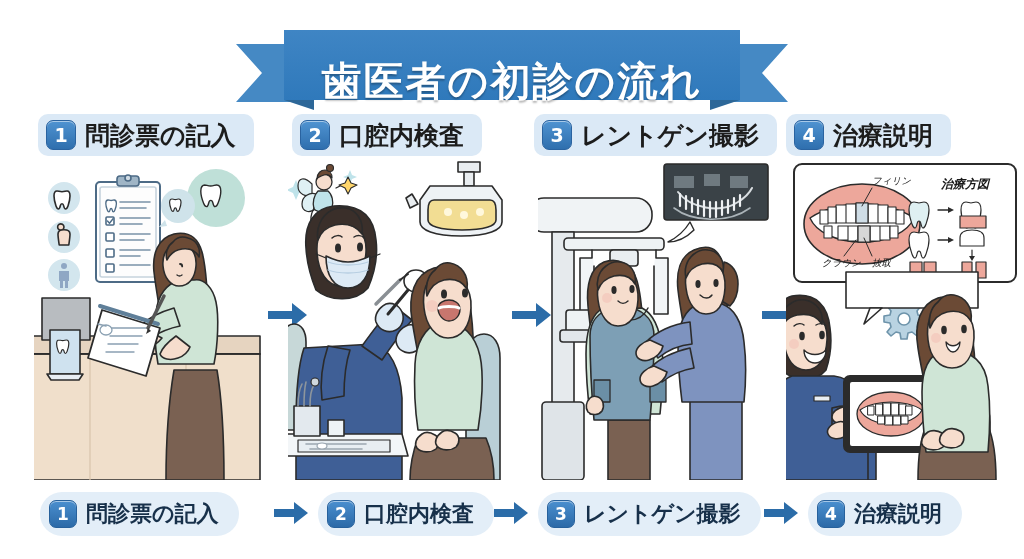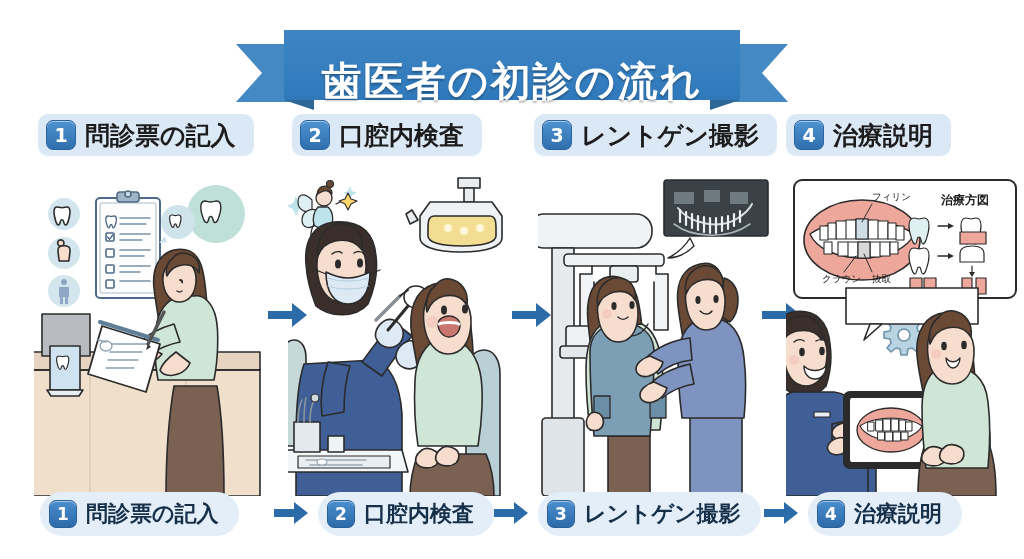--- a/index.html
+++ b/index.html
@@ -42,21 +42,21 @@
     width: 30px; height: 30px; border-radius: 7px; flex: 0 0 auto;
     background: linear-gradient(#4f93d1, #2f6fae);
     border: 1px solid #2a63a0;
     color: #fff; font-size: 19px; font-weight: bold;
     display: flex; align-items: center; justify-content: center;
     box-shadow: inset 0 1px 0 rgba(255,255,255,.5);
   }
   .head-text { font-size: 25px; font-weight: bold; color: #1c1c1c; white-space: nowrap; text-align: center; }
 
   
-  .panel { position: absolute; top: 174px; width: 236px; height: 322px; overflow: hidden; }
+  .panel { position: absolute; top: 158px; width: 236px; height: 322px; overflow: hidden; font-style: italic; }
   .panel svg { display: block; width: 100%; height: 100%; }
 
   
   .mid-arrow { position: absolute; top: 300px; width: 44px; height: 30px; }
 
   
   .foot-row { position: absolute; left: 0; top: 492px; width: 1024px; height: 48px; }
   .foot-chip {
     position: absolute; top: 0; height: 44px;
     display: flex; align-items: center; gap: 9px;

